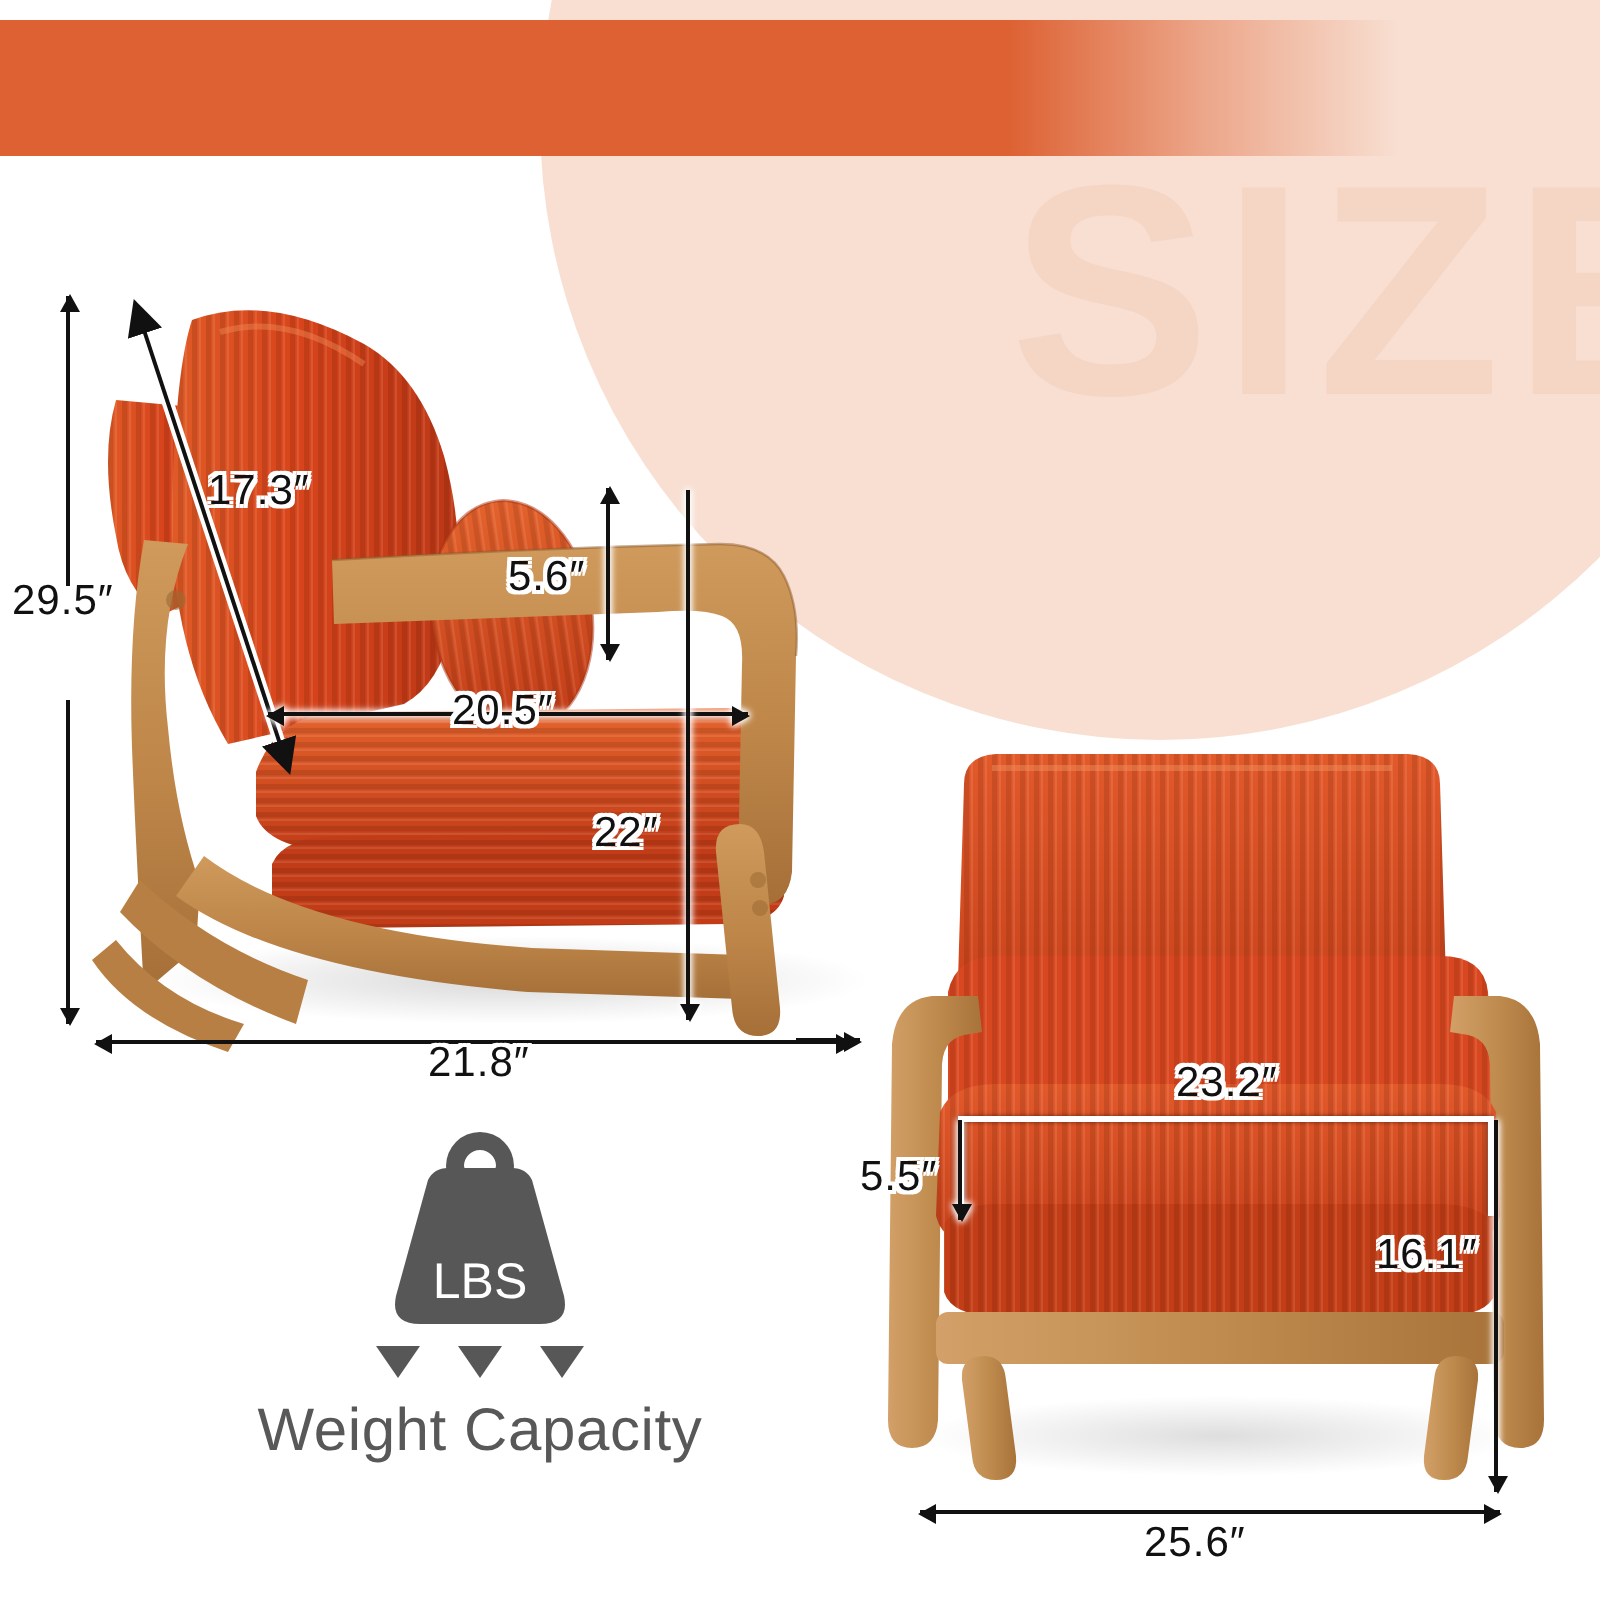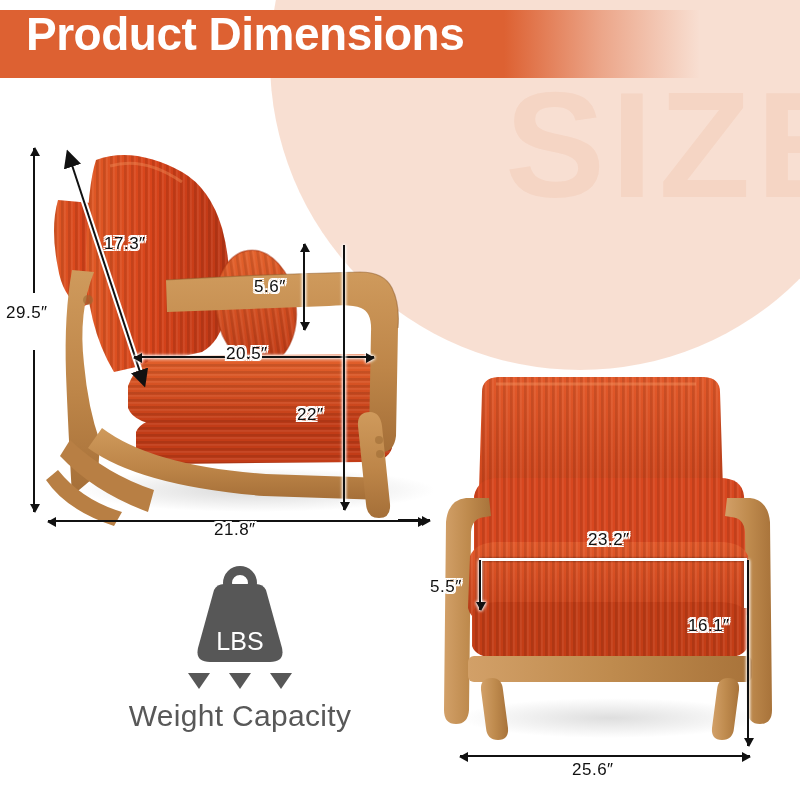--- a/index.html
+++ b/index.html
@@ -63,21 +63,21 @@
     font-weight: bold;
     color: #ffffff;
     letter-spacing: -0.5px;
     white-space: nowrap;
     line-height: 1;
   }
 
   
   .dim {
     position: absolute;
-    font-size: 17px;
+    font-size: 21px;
     font-weight: 500;
     color: #111111;
     white-space: nowrap;
     letter-spacing: .5px;
     text-shadow:
       -2px -2px 0 #fff,  2px -2px 0 #fff,
       -2px  2px 0 #fff,  2px  2px 0 #fff,
       -2px  0   0 #fff,  2px  0   0 #fff,
        0   -2px 0 #fff,  0    2px 0 #fff;
   }
@@ -179,21 +179,20 @@
 </style>
 </head>
 <body>
 
 <div id="stage">
 
   <div class="bg-blob"></div>
   <div class="watermark">SIZE</div>
 
   <div class="banner"></div>
-  <div class="banner-title">Product Dimensions</div>
 
   <svg class="chair" style="left:40px; top:140px;" width="400" height="390" viewBox="0 0 400 390">
     <defs>
       <linearGradient id="wood1" x1="0" y1="0" x2="0" y2="1">
         <stop offset="0%" stop-color="#cf9a5c"></stop>
         <stop offset="55%" stop-color="#bd8548"></stop>
         <stop offset="100%" stop-color="#a56f38"></stop>
       </linearGradient>
       <linearGradient id="cordA" x1="0" y1="0" x2="1" y2="0">
         <stop offset="0%" stop-color="#e05a26"></stop>
@@ -258,21 +257,21 @@
 
     <path d="M330 272 q10 0 12 14 l8 78 q1 14 -11 14 q-12 0 -13 -14 l-8 -78 q-1 -14 12 -14 z" fill="url(#wood1)"></path>
     <circle cx="339" cy="300" r="4" fill="#9b6a33" opacity=".55"></circle>
     <circle cx="340" cy="314" r="4" fill="#9b6a33" opacity=".55"></circle>
 
     <path d="M18 330 q24 30 64 42 l-8 14 q-48 -16 -68 -46 z" fill="#b87f44"></path>
   </svg>
 
   <div class="ar-v cap-up" style="left:33px; top:148px; height:145px;"></div>
   <div class="ar-v cap-down" style="left:33px; top:350px; height:162px;"></div>
-  <div class="dim" style="left:6px; top:303px;">29.5″</div>
+  <div class="dim" style="left:6px; top:289px;">29.5″</div>
 
   <div class="ar-d" style="left:60px; top:150px;">
     <svg width="130" height="240">
       <defs>
         <marker id="mdA" markerWidth="9" markerHeight="9" refX="5" refY="4.5" orient="auto">
           <path d="M9,0 L0,4.5 L9,9 z" fill="#111"></path>
         </marker>
         <marker id="mdB" markerWidth="9" markerHeight="9" refX="4" refY="4.5" orient="auto">
           <path d="M0,0 L9,4.5 L0,9 z" fill="#111"></path>
         </marker>

